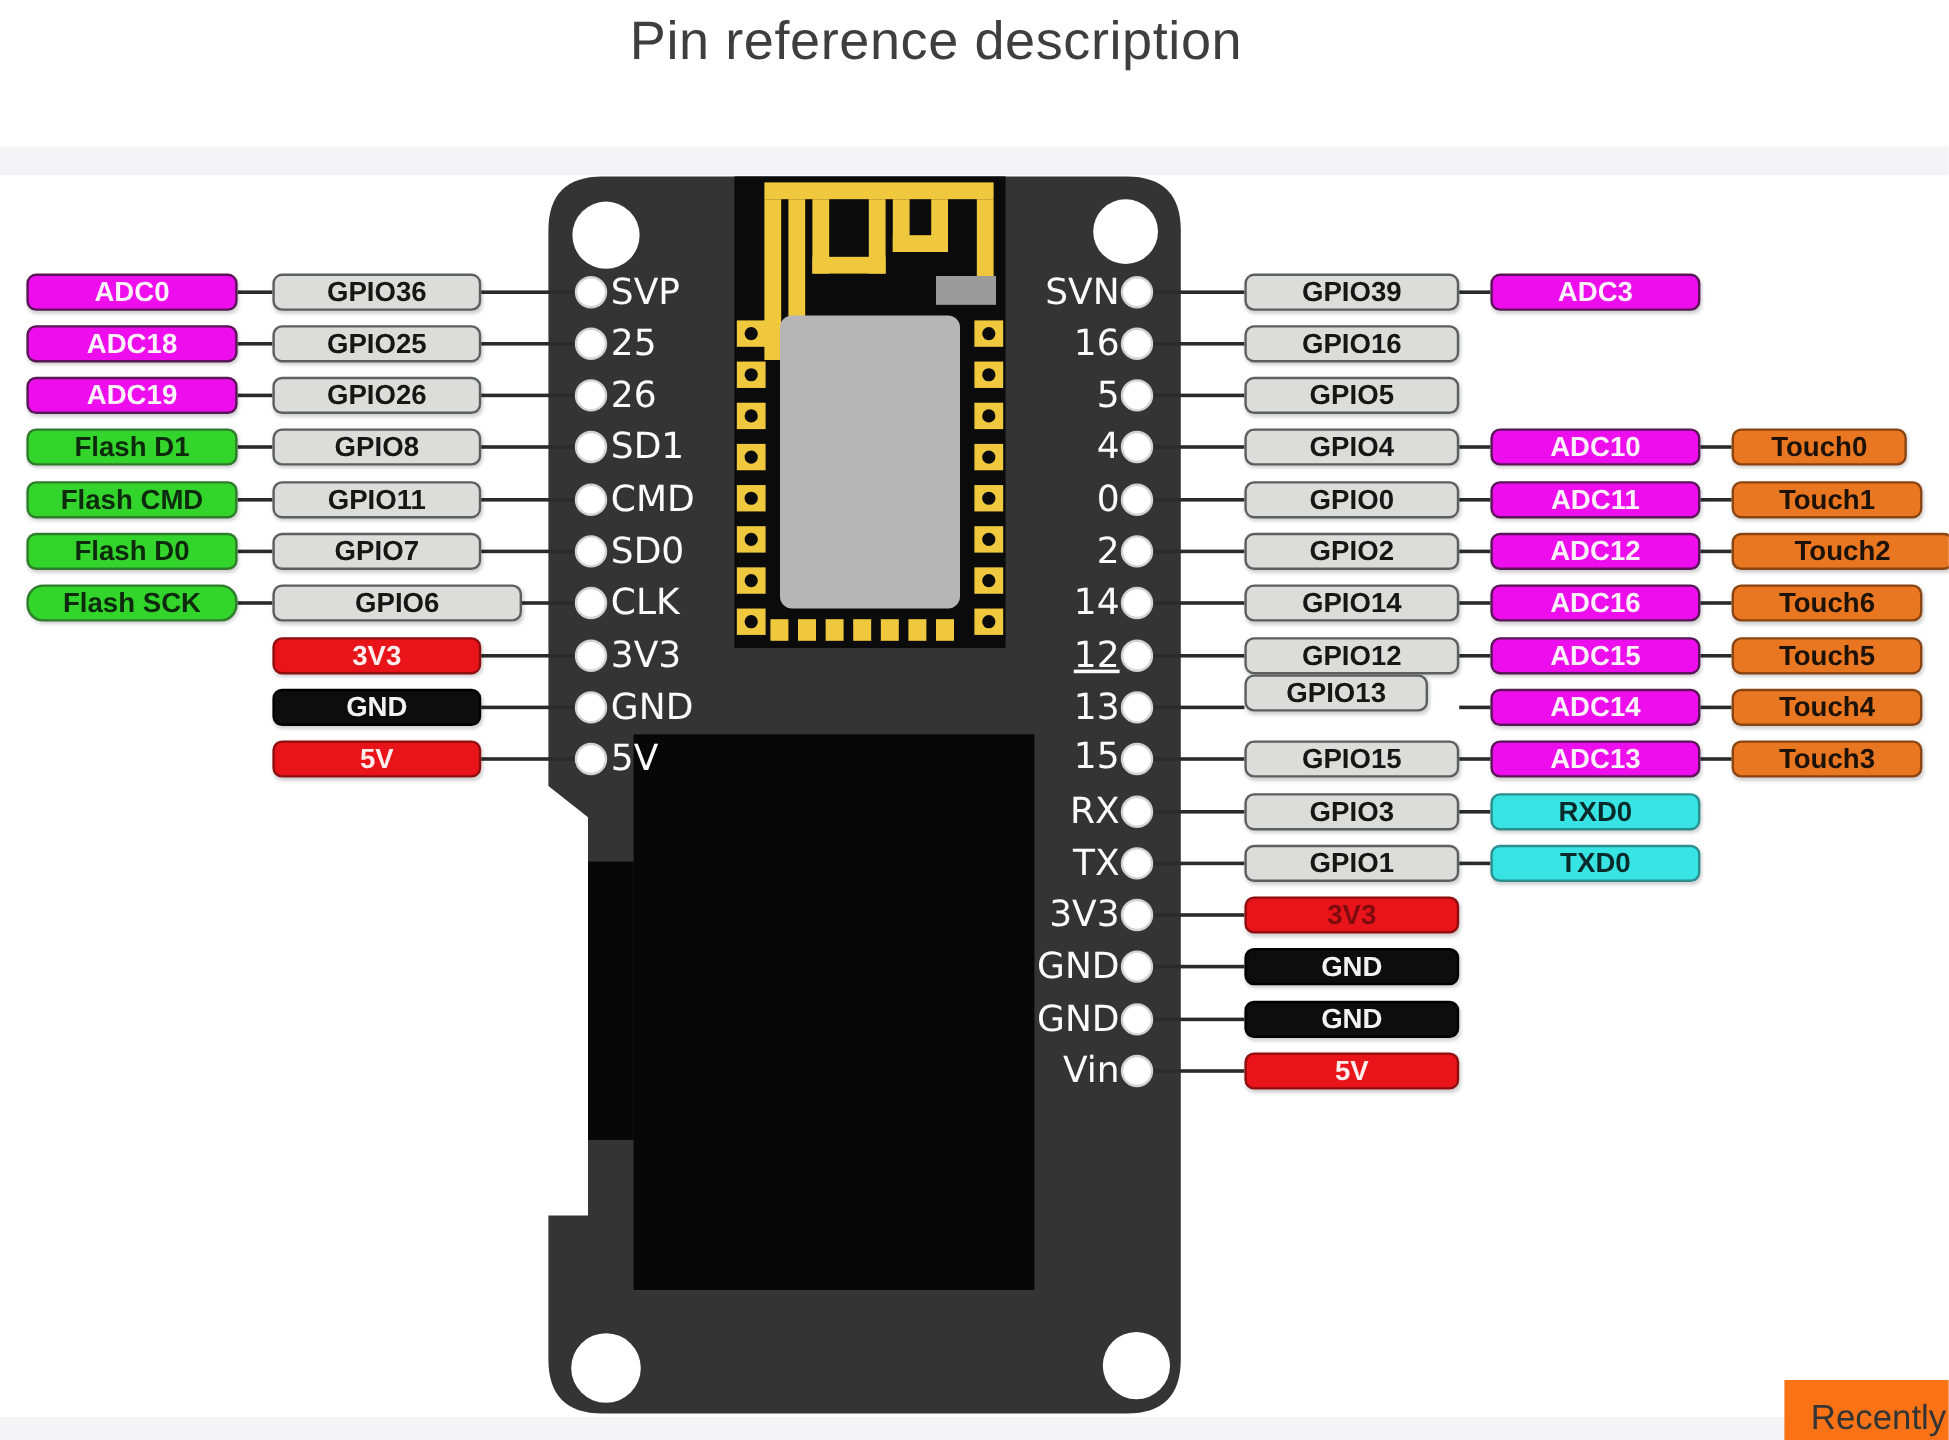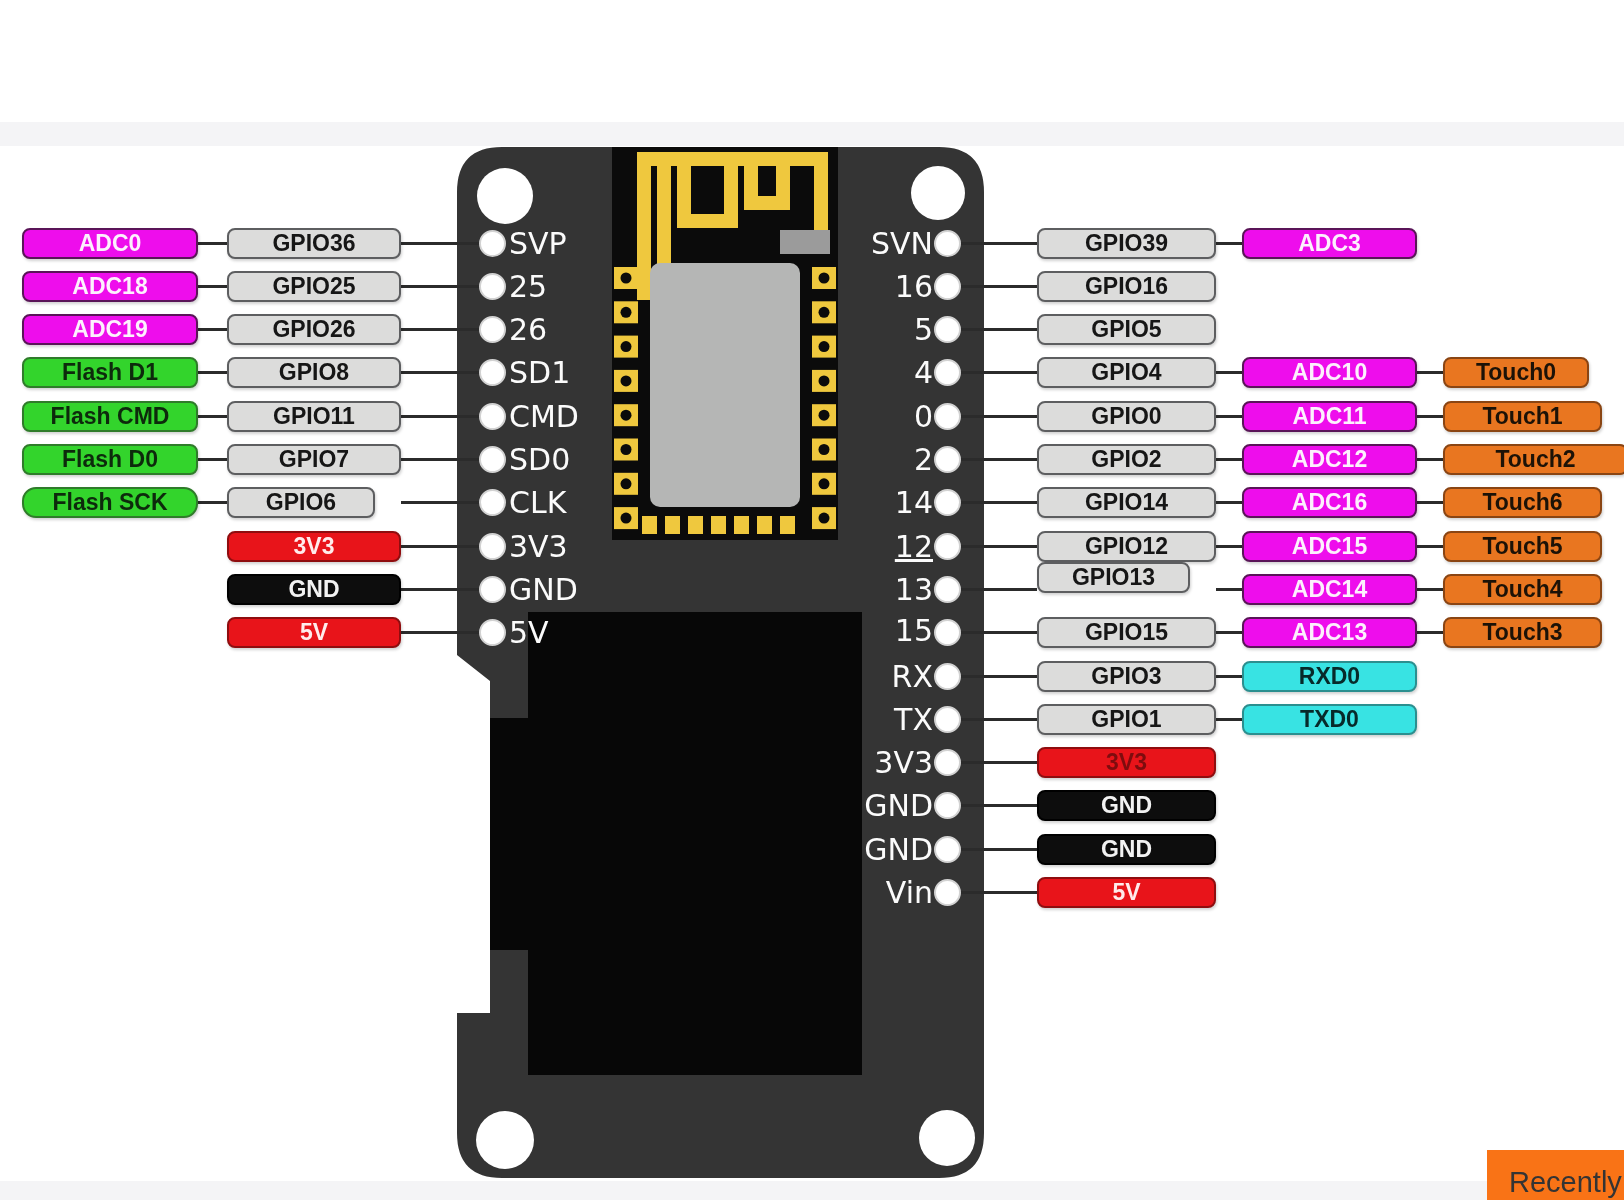--- a/index.html
+++ b/index.html
@@ -38,20 +38,21 @@
              font-family:"DejaVu Sans",sans-serif;font-size:30px;color:#fbfbfb;}
   .pin-label.right{justify-content:flex-end;}
   #recently{position:absolute;left:1487px;top:1150px;width:137px;height:50px;
             background:#f97316;overflow:hidden;z-index:3;}
   #recently span{position:absolute;left:22px;top:16px;font-size:29px;color:#343434;white-space:nowrap;}
 </style>
 </head>
 <body>
 
 <div id="stage">
+  <div id="title">Pin reference description</div>
 
   <div class="gray-strip" id="strip-top"></div>
   <div class="gray-strip" id="strip-bottom"></div>
 
   <svg id="board-svg" width="1624" height="1200" viewBox="0 0 1624 1200">
     <path class="f-board" d="M 502 147 H 939 Q 984 147 984 192 V 1133 Q 984 1178 939 1178 H 502 Q 457 1178 457 1133 V 1013 H 490 V 681 L 457 655 V 192 Q 457 147 502 147 Z"></path>
     <circle class="f-hole" cx="505" cy="196" r="28"></circle>
     <circle class="f-hole" cx="938" cy="193" r="27"></circle>
     <circle class="f-hole" cx="505" cy="1140" r="29"></circle>
     <circle class="f-hole" cx="947" cy="1138" r="28"></circle>
@@ -156,21 +157,21 @@
       <div class="pin-label" style="left: 509px; top: 394.2px;">CMD</div>
       <div class="wire" style="left: 198px; top: 458px; width: 29px;"></div>
       <div class="wire" style="left: 401px; top: 458px; width: 79px;"></div>
       <div class="chip t-flash" style="left: 22px; top: 444px; width: 176px;">Flash D0</div>
       <div class="chip t-gpio" style="left: 227px; top: 444px; width: 174px;">GPIO7</div>
       <div class="pin-hole" style="left: 478.5px; top: 446px;"></div>
       <div class="pin-label" style="left: 509px; top: 437.5px;">SD0</div>
       <div class="wire" style="left: 198px; top: 501.3px; width: 29px;"></div>
       <div class="wire" style="left: 401px; top: 501.3px; width: 79px;"></div>
       <div class="chip t-flash" style="left: 22px; top: 487.3px; width: 176px; border-radius: 14px;">Flash SCK</div>
-      <div class="chip t-gpio" style="left: 227px; top: 487.3px; width: 148px;">GPIO6</div>
+      <div class="chip t-gpio" style="left: 227px; top: 487.3px; width: 208px;">GPIO6</div>
       <div class="pin-hole" style="left: 478.5px; top: 489.3px;"></div>
       <div class="pin-label" style="left: 509px; top: 480.8px;">CLK</div>
       <div class="wire" style="left: 401px; top: 544.6px; width: 79px;"></div>
       <div class="chip t-power" style="left: 227px; top: 530.6px; width: 174px;">3V3</div>
       <div class="pin-hole" style="left: 478.5px; top: 532.6px;"></div>
       <div class="pin-label" style="left: 509px; top: 524.1px;">3V3</div>
       <div class="wire" style="left: 401px; top: 587.9px; width: 79px;"></div>
       <div class="chip t-gnd" style="left: 227px; top: 573.9px; width: 174px;">GND</div>
       <div class="pin-hole" style="left: 478.5px; top: 575.9px;"></div>
       <div class="pin-label" style="left: 509px; top: 567.4px;">GND</div>

